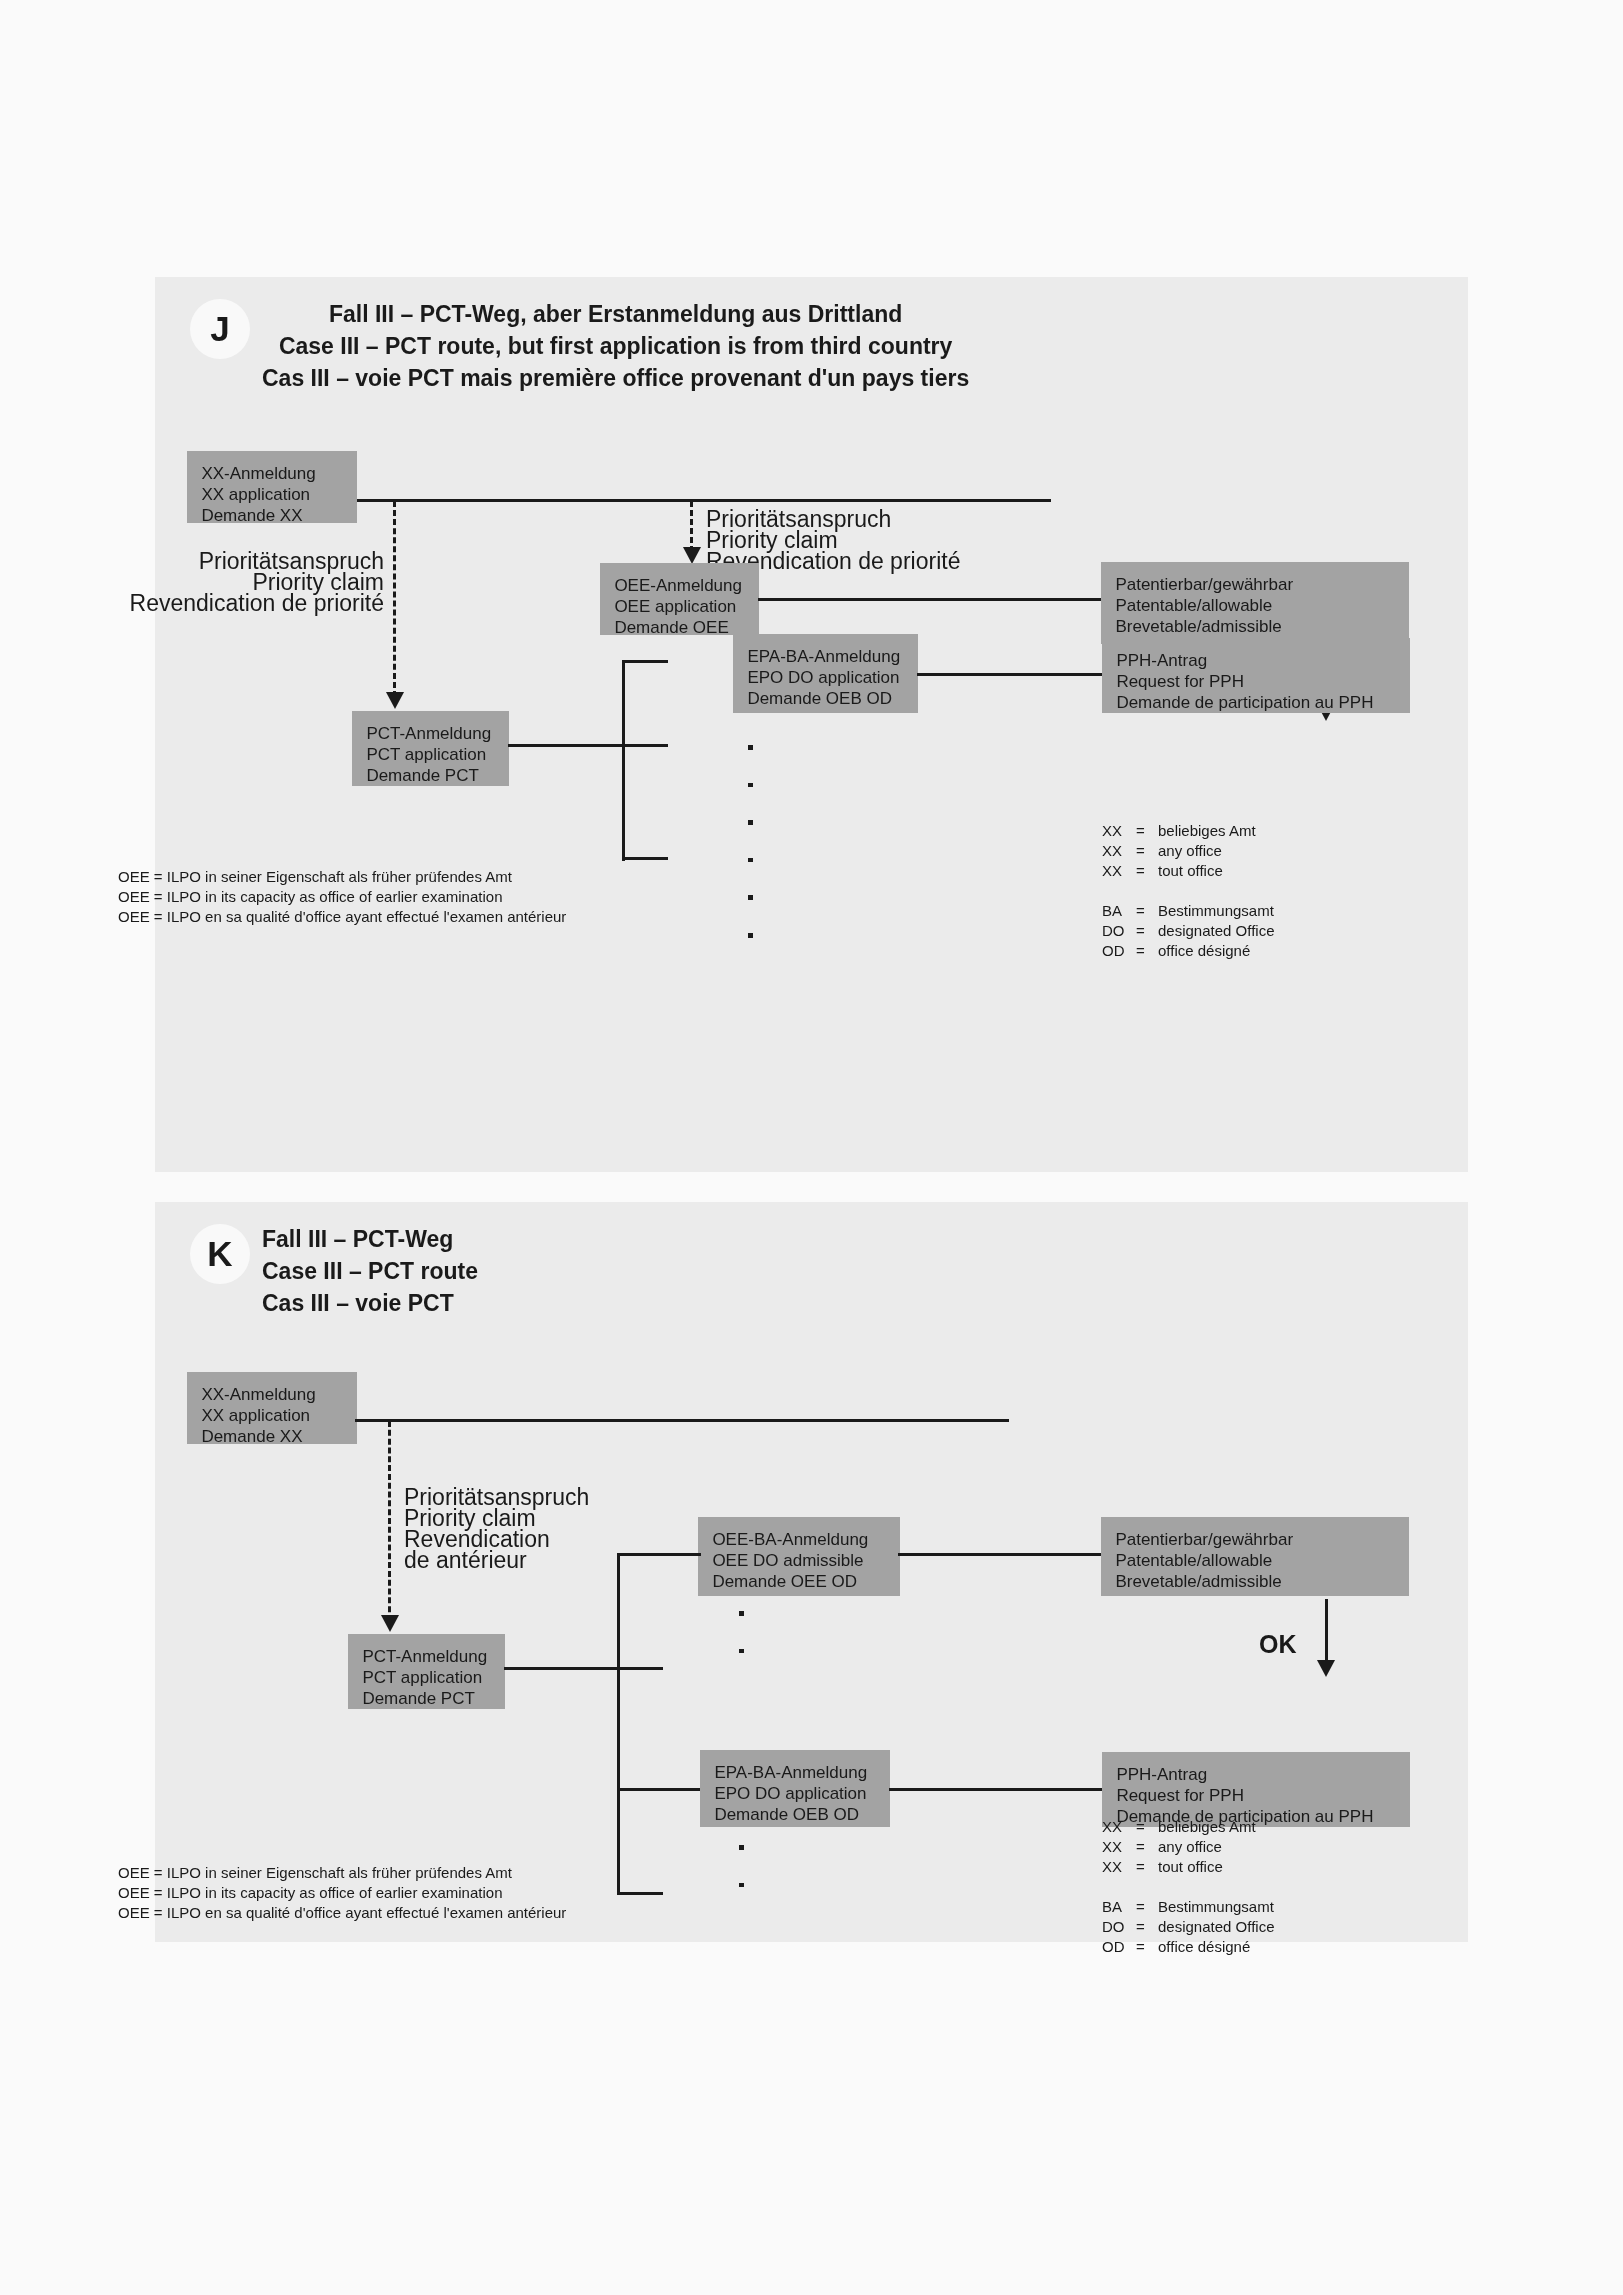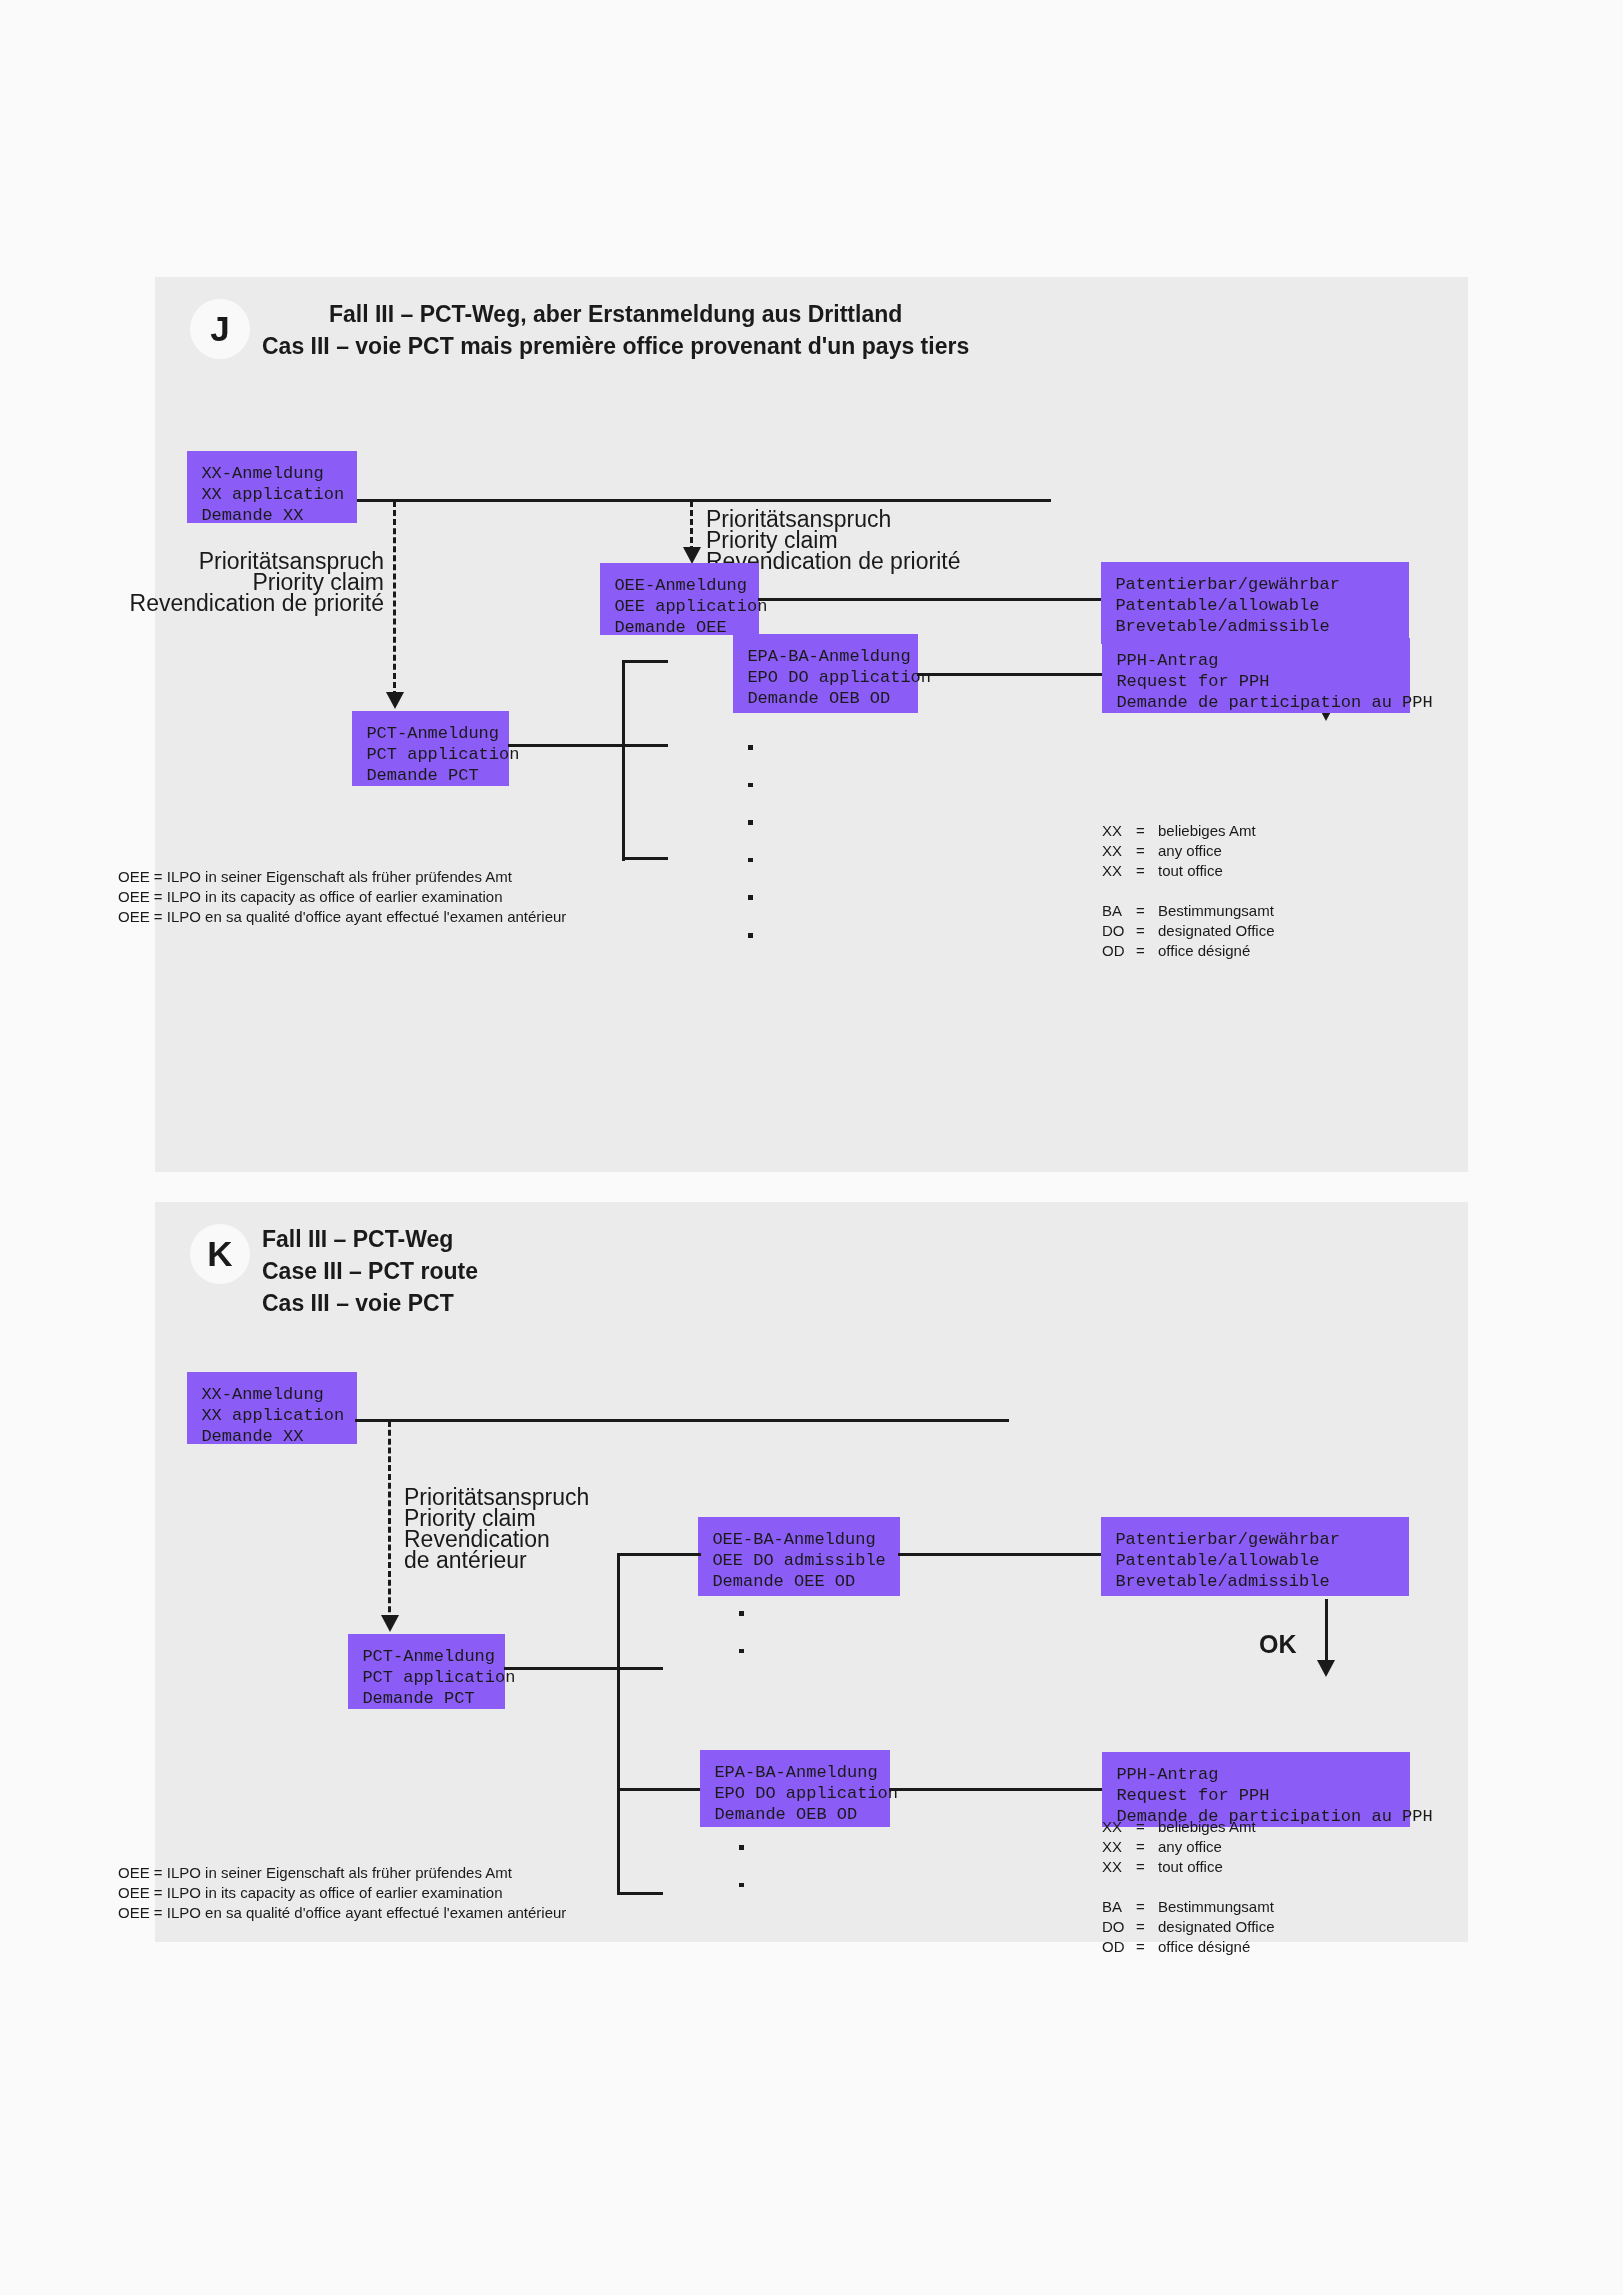--- a/index.html
+++ b/index.html
@@ -32,28 +32,27 @@
     font-size:23px;
     font-weight:bold;
     color:#1a1a1a;
     line-height:32px;
     white-space:nowrap;
   }
 
   
   .box{
     position:absolute;
-    background:#8b5cf6;
+    background:#a3a3a3;
     color:#1a1a1a;
     font-size:17px;
     line-height:21px;
     box-sizing:border-box;
     padding:11.8px 14.4px 0 14.4px;
     white-space:nowrap;
-    font-family:Liberation Mono, monospace;
   }
   .box .l{display:block;}
 
   
   .lbl{
     position:absolute;
     font-size:23px;
     line-height:21px;
     color:#1a1a1a;
     white-space:nowrap;
@@ -114,20 +113,21 @@
 <body>
 
 <section class="panel" id="panel-j">
 
   <div class="badge" style="left:35px;top:22px;">
     <span>J</span>
   </div>
 
   <div class="titles" style="left:107px;top:21px;text-align:center;">
     <div>Fall III – PCT-Weg, aber Erstanmeldung aus Drittland</div>
+    <div>Case III – PCT route, but first application is from third country</div>
     <div>Cas III – voie PCT mais première office provenant d'un pays tiers</div>
   </div>
 
   <div class="box" style="left:32px;top:174px;width:170px;height:72px;">
     <span class="l">XX-Anmeldung</span>
     <span class="l">XX application</span>
     <span class="l">Demande XX</span>
   </div>
 
   <div class="hline" style="left:202px;top:222px;width:694px;"></div>

